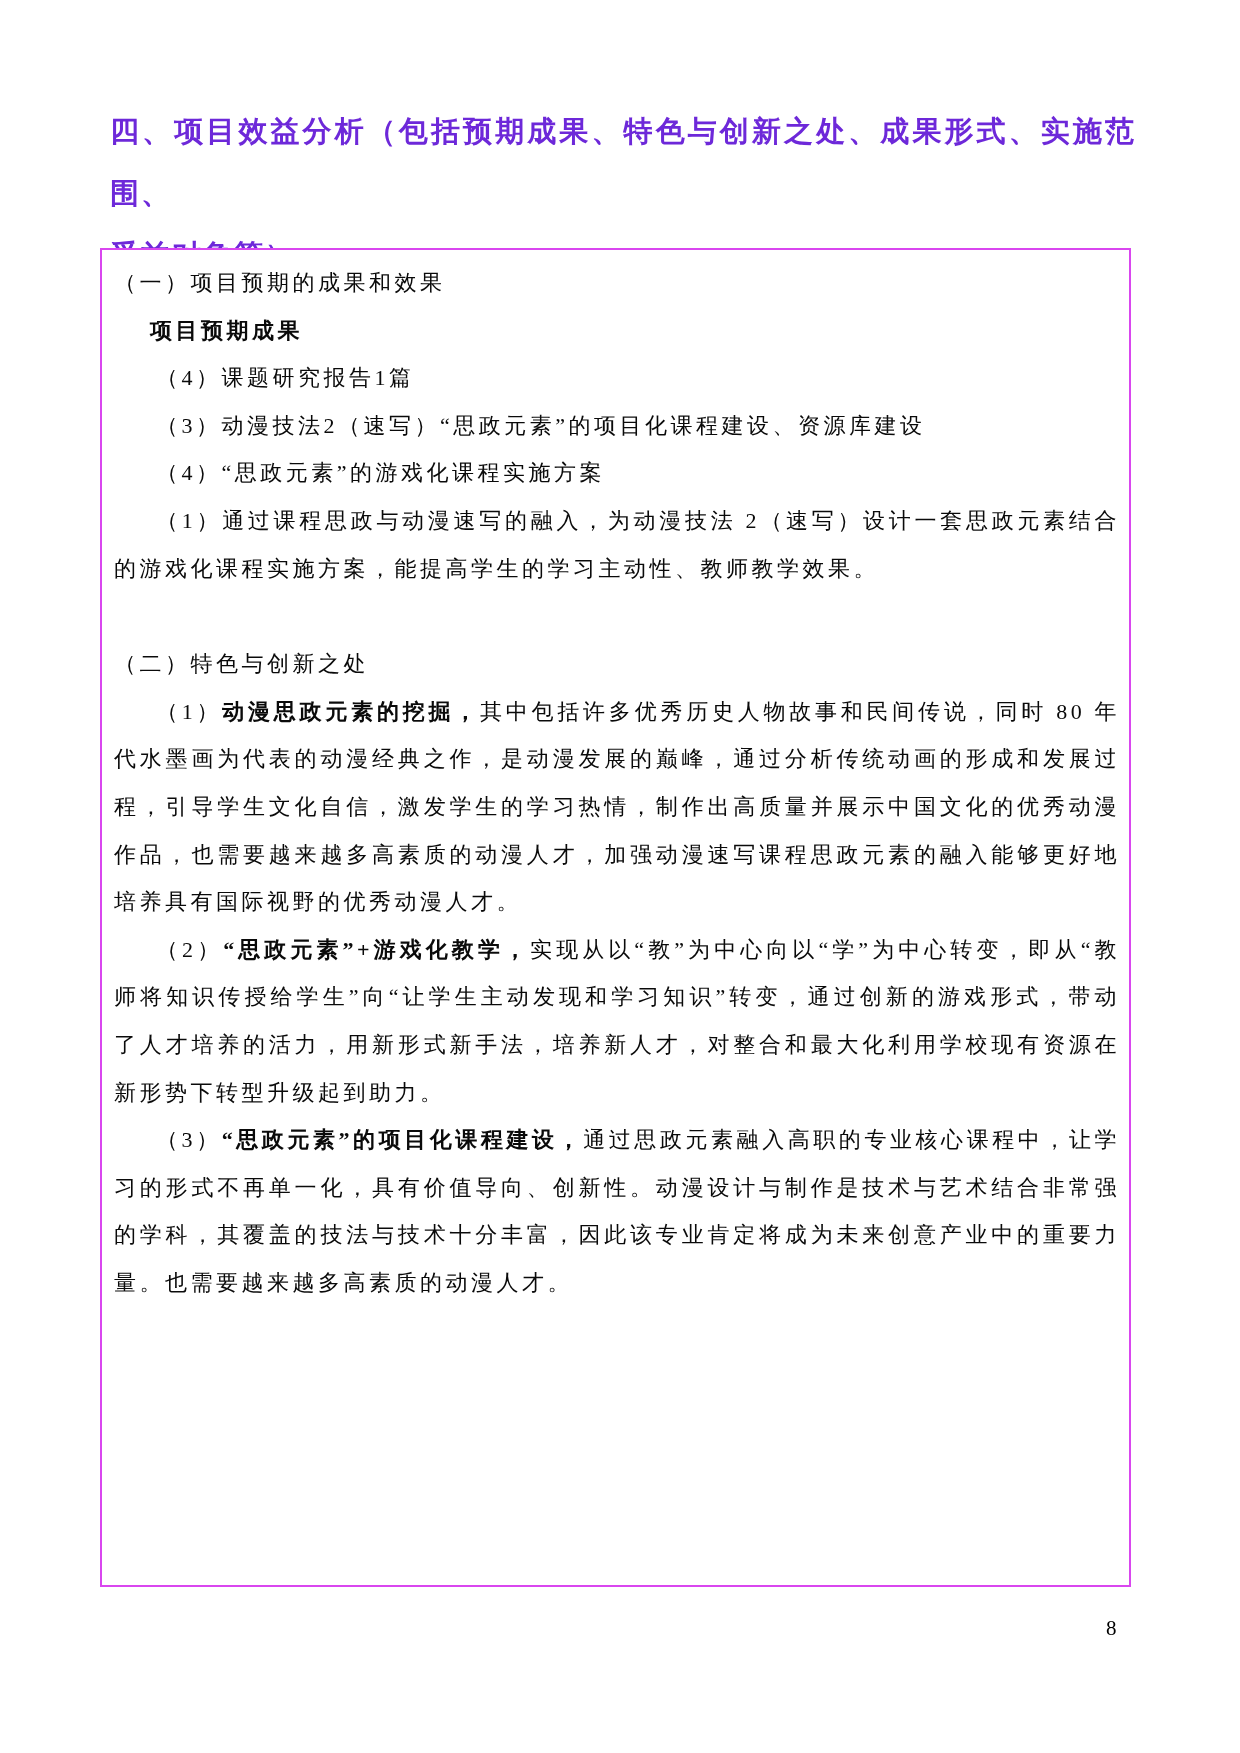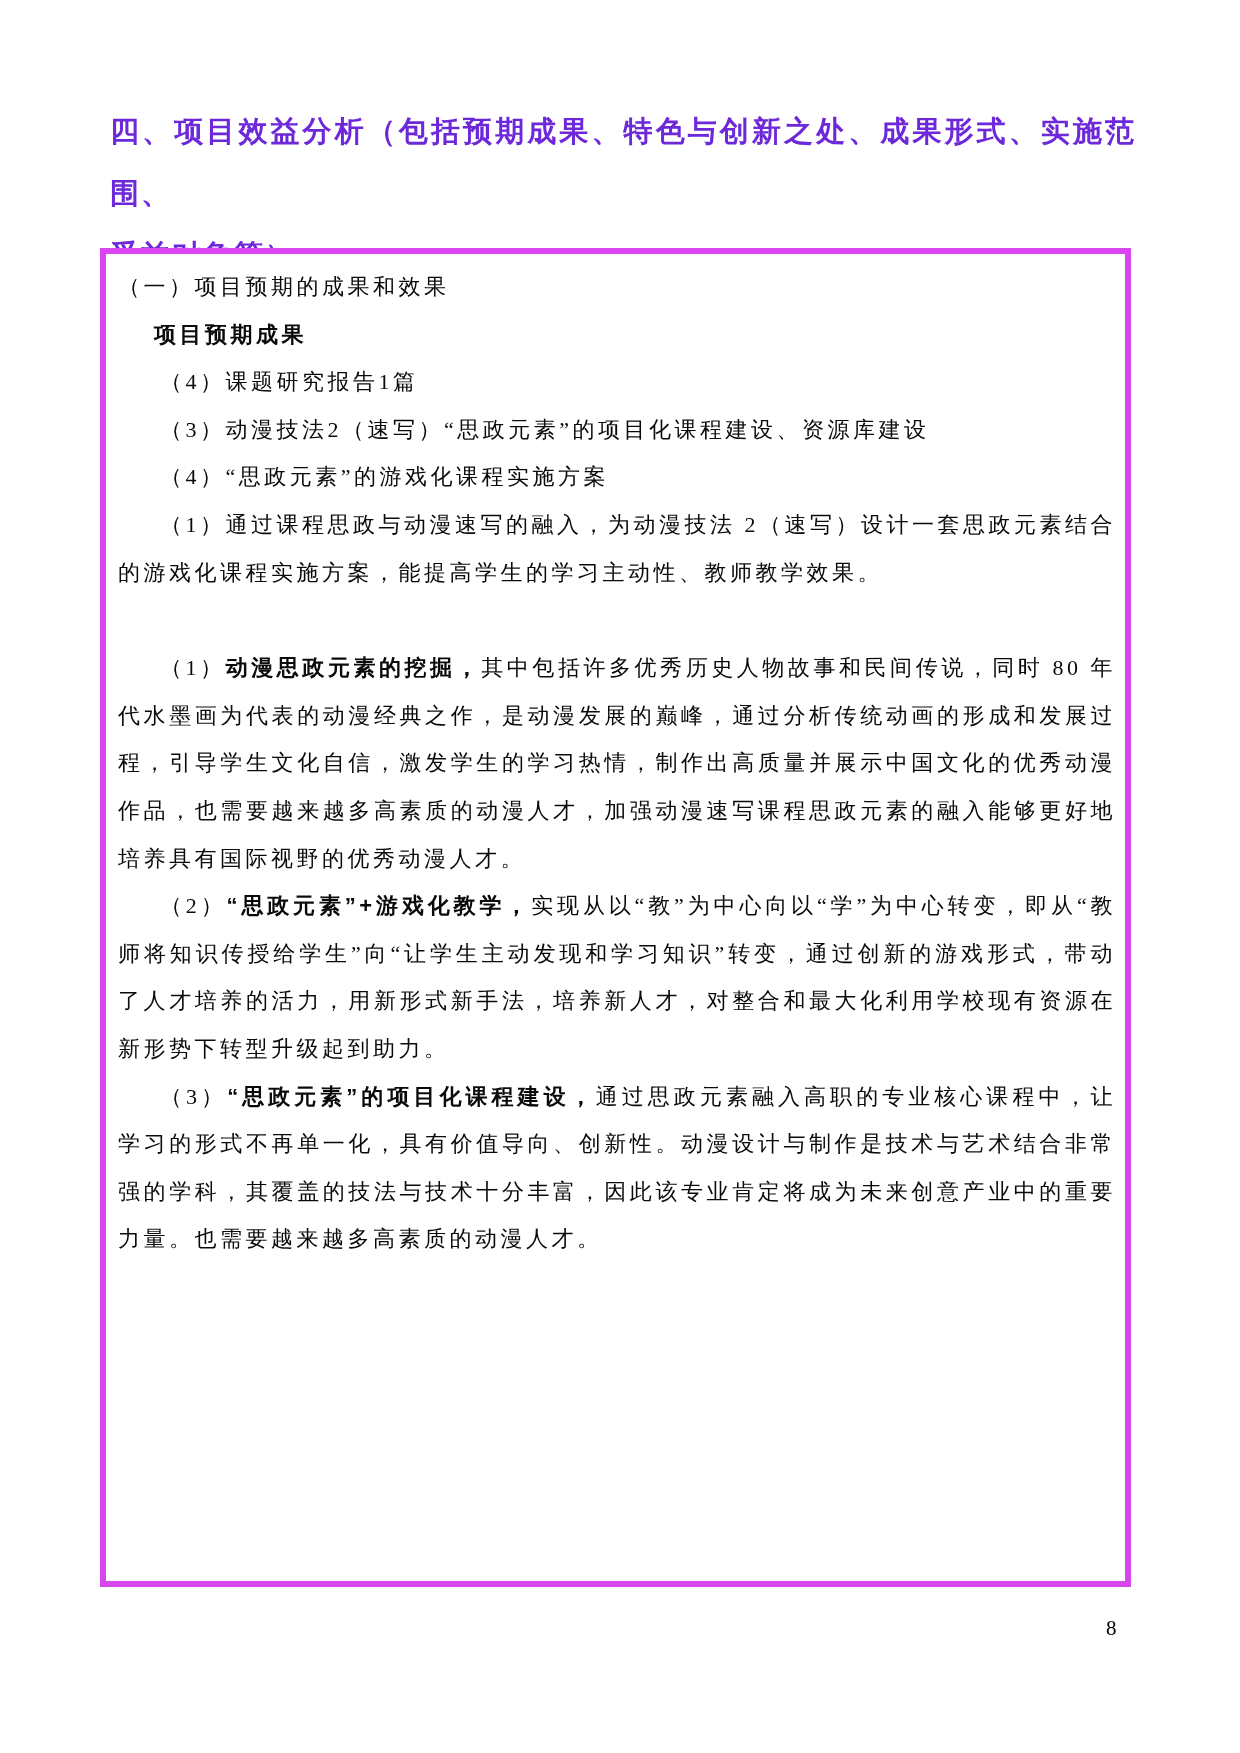--- a/index.html
+++ b/index.html
@@ -31,35 +31,35 @@
     line-height: 62px;
     color: #6d28d9;
     text-align: justify;
   }
   .content-box {
     position: absolute;
     left: 100px;
     top: 248px;
     width: 1031px;
     height: 1339px;
-    border: 6px solid #d946ef;
+    border: 2px solid #d946ef;
     padding: 9px 9px 0 12px;
     background: #ffffff;
   }
   .p {
     margin: 0;
     font-size: 22px;
     line-height: 47.6px;
     letter-spacing: 3.5px;
     text-align: justify;
     color: #0a0a0a;
   }
   .p .lead {
     font-weight: 700;
-    font-family: Liberation Sans, sans-serif;
+    font-family: Liberation Serif, serif;
     margin-top: 39px;
   }
   .flush { text-indent: 0; }
   .sub   { text-indent: 36px; font-weight: bold; }
   .item  { text-indent: 42px; }
   .para  { text-indent: 42px; }
   .spacer { height: 48px; }
   .page-number {
     position: absolute;
     left: 1106px;
@@ -88,20 +88,21 @@
     <p class="p item"><span>（3）动漫技法2（速写）“思政元素”的项目化课程建设、资源库建设</span></p>
 
     <p class="p item"><span>（4）“思政元素”的游戏化课程实施方案</span></p>
 
 
     <p class="p para"><span>（1）</span><span>通过课程思政与动漫速写的融入，为动漫技法 2（速写）设计一套思政元素结合的游戏化课程实施方案，能提高学生的学习主动性、教师教学效果。</span></p>
 
 
     <div class="spacer"></div>
 
+    <p class="p flush"><span>（二）特色与创新之处</span></p>
 
     <p class="p para"><span>（1）</span><span class="lead">动漫思政元素的挖掘，</span><span>其中包括许多优秀历史人物故事和民间传说，同时 80 年代水墨画为代表的动漫经典之作，是动漫发展的巅峰，通过分析传统动画的形成和发展过程，引导学生文化自信，激发学生的学习热情，制作出高质量并展示中国文化的优秀动漫作品，也需要越来越多高素质的动漫人才，加强动漫速写课程思政元素的融入能够更好地培养具有国际视野的优秀动漫人才。</span></p>
 
     <p class="p para"><span>（2）</span><span class="lead">“思政元素”+游戏化教学，</span><span>实现从以“教”为中心向以“学”为中心转变，即从“教师将知识传授给学生”向“让学生主动发现和学习知识”转变，通过创新的游戏形式，带动了人才培养的活力，用新形式新手法，培养新人才，对整合和最大化利用学校现有资源在新形势下转型升级起到助力。</span></p>
 
     <p class="p para"><span>（3）</span><span class="lead">“思政元素”的项目化课程建设，</span><span>通过思政元素融入高职的专业核心课程中，让学习的形式不再单一化，具有价值导向、创新性。动漫设计与制作是技术与艺术结合非常强的学科，其覆盖的技法与技术十分丰富，因此该专业肯定将成为未来创意产业中的重要力量。也需要越来越多高素质的动漫人才。</span></p>
 
   </div>
 
   <div class="page-number">8</div>

